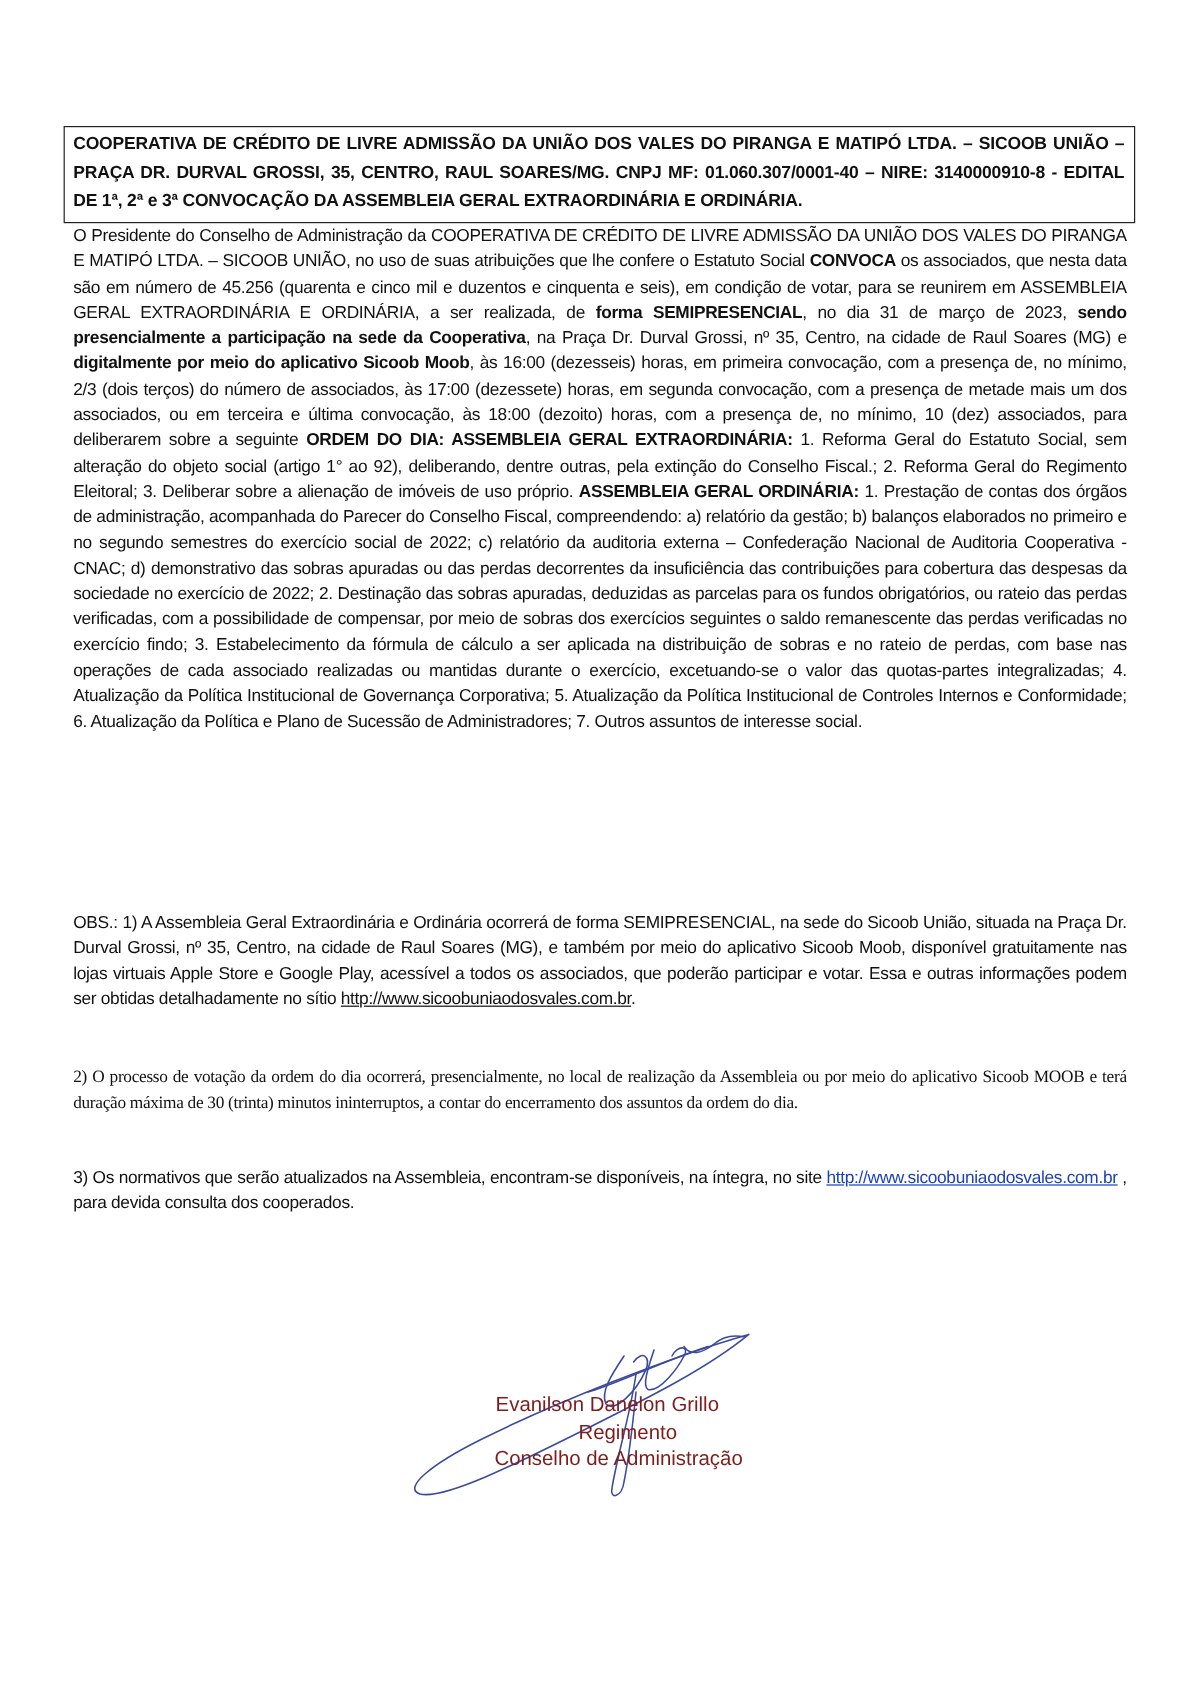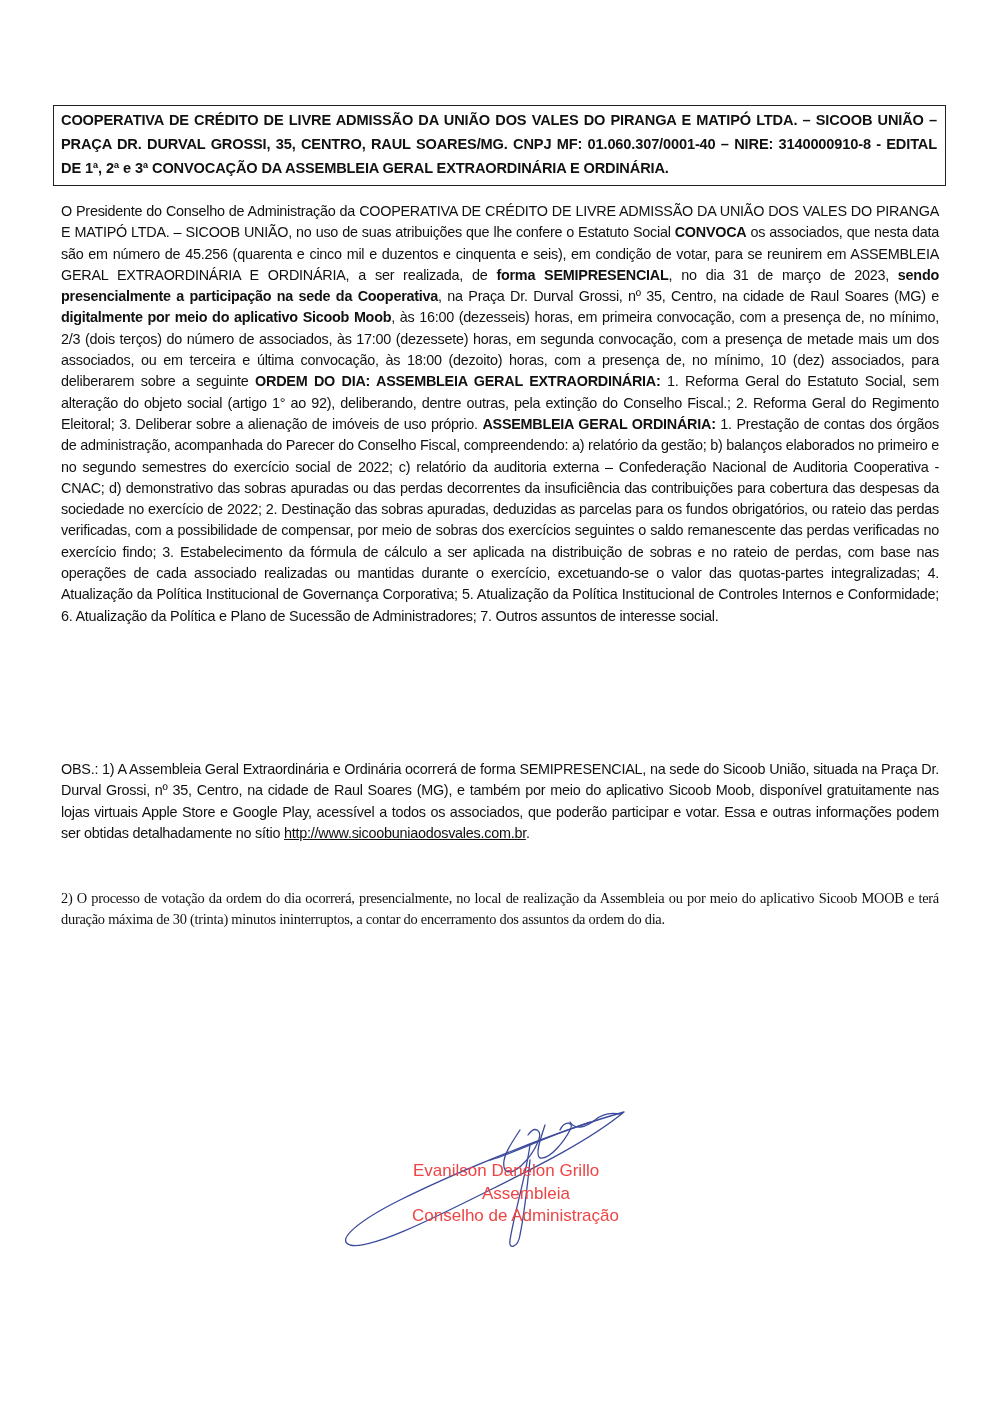--- a/index.html
+++ b/index.html
@@ -15,66 +15,67 @@
       font-weight: bold; font-size: 14.6px; line-height: 24.2px;
       text-align: justify; text-align-last: left;
       letter-spacing: -0.15px;
       margin-top: 28px;
     }
     .para {
       position: absolute; left: 61px; width: 878px;
       text-align: justify; letter-spacing: -0.25px;
     }
     .para.last-left { text-align-last: left; }
-    #p-main { top: 201px; }
+    #p-main { top: 187px; }
     #p-obs1 { top: 759px; }
     #p-obs2 { top: 888px; font-family: Liberation Serif, serif; }
     #p-obs3 { top: 972px; }
     #p-closing { top: 1034px; }
     b { font-weight: bold; }
     .url-plain { text-decoration: underline; color: #111; }
     .url-link { text-decoration: underline; color: #1a3fbf; }
     .signature {
       position: absolute; left: 340px; top: 1100px; width: 340px; height: 160px;
     }
     .sig-svg { position: absolute; left: 0; top: 0; }
     .sig-text {
       position: absolute; font-family: "Liberation Sans", sans-serif;
-      color: #ef4444; font-size: 17px; line-height: 21px;
+      color: #7f1d1d; font-size: 17px; line-height: 21px;
     }
     .sig-name { left: 73px; top: 60px; }
     .sig-role { left: 142px; top: 83px; }
     .sig-org { left: 72px; top: 105px; text-align: right; }
   </style>
 </head>
 <body>
 
 <div class="page">
 
   <div class="header-box">
     <span>COOPERATIVA DE CRÉDITO DE LIVRE ADMISSÃO DA UNIÃO DOS VALES DO PIRANGA E MATIPÓ LTDA. – SICOOB UNIÃO – PRAÇA DR. DURVAL GROSSI, 35, CENTRO, RAUL SOARES/MG. CNPJ MF: 01.060.307/0001-40 – NIRE: 3140000910-8 - EDITAL DE 1ª, 2ª e 3ª CONVOCAÇÃO DA ASSEMBLEIA GERAL EXTRAORDINÁRIA E ORDINÁRIA.</span>
   </div>
 
   <div class="para" id="p-main"><span>O Presidente do Conselho de Administração da COOPERATIVA DE CRÉDITO DE LIVRE ADMISSÃO DA UNIÃO DOS VALES DO PIRANGA E MATIPÓ LTDA. – SICOOB UNIÃO, no uso de suas atribuições que lhe confere o Estatuto Social </span><b>CONVOCA</b><span> os associados, que nesta data são em número de 45.256 (quarenta e cinco mil e duzentos e cinquenta e seis), em condição de votar, para se reunirem em ASSEMBLEIA GERAL EXTRAORDINÁRIA E ORDINÁRIA, a ser realizada, de </span><b>forma SEMIPRESENCIAL</b><span>, no dia 31 de março de 2023, </span><b>sendo presencialmente a participação na sede da Cooperativa</b><span>, na Praça Dr. Durval Grossi, nº 35, Centro, na cidade de Raul Soares (MG) e </span><b>digitalmente por meio do aplicativo Sicoob Moob</b><span>, às 16:00 (dezesseis) horas, em primeira convocação, com a presença de, no mínimo, 2/3 (dois terços) do número de associados, às 17:00 (dezessete) horas, em segunda convocação, com a presença de metade mais um dos associados, ou em terceira e última convocação, às 18:00 (dezoito) horas, com a presença de, no mínimo, 10 (dez) associados, para deliberarem sobre a seguinte </span><b>ORDEM DO DIA: ASSEMBLEIA GERAL EXTRAORDINÁRIA:</b><span> 1. Reforma Geral do Estatuto Social, sem alteração do objeto social (artigo 1° ao 92), deliberando, dentre outras, pela extinção do Conselho Fiscal.; 2. Reforma Geral do Regimento Eleitoral; 3. Deliberar sobre a alienação de imóveis de uso próprio. </span><b>ASSEMBLEIA GERAL ORDINÁRIA:</b><span> 1. Prestação de contas dos órgãos de administração, acompanhada do Parecer do Conselho Fiscal, compreendendo: a) relatório da gestão; b) balanços elaborados no primeiro e no segundo semestres do exercício social de 2022; c) relatório da auditoria externa – Confederação Nacional de Auditoria Cooperativa - CNAC; d) demonstrativo das sobras apuradas ou das perdas decorrentes da insuficiência das contribuições para cobertura das despesas da sociedade no exercício de 2022; 2. Destinação das sobras apuradas, deduzidas as parcelas para os fundos obrigatórios, ou rateio das perdas verificadas, com a possibilidade de compensar, por meio de sobras dos exercícios seguintes o saldo remanescente das perdas verificadas no exercício findo; 3. Estabelecimento da fórmula de cálculo a ser aplicada na distribuição de sobras e no rateio de perdas, com base nas operações de cada associado realizadas ou mantidas durante o exercício, excetuando-se o valor das quotas-partes integralizadas; 4. Atualização da Política Institucional de Governança Corporativa; 5. Atualização da Política Institucional de Controles Internos e Conformidade; 6. Atualização da Política e Plano de Sucessão de Administradores; 7. Outros assuntos de interesse social.</span></div>
 
   <div class="para" id="p-obs1"><span>OBS.: 1) A Assembleia Geral Extraordinária e Ordinária ocorrerá de forma SEMIPRESENCIAL, na sede do Sicoob União, situada na Praça Dr. Durval Grossi, nº 35, Centro, na cidade de Raul Soares (MG), e também por meio do aplicativo Sicoob Moob, disponível gratuitamente nas lojas virtuais Apple Store e Google Play, acessível a todos os associados, que poderão participar e votar. Essa e outras informações podem ser obtidas detalhadamente no sítio </span><span class="url-plain">http://www.sicoobuniaodosvales.com.br</span><span>.</span></div>
 
   <div class="para last-left" id="p-obs2"><span>2) O processo de votação da ordem do dia ocorrerá, presencialmente, no local de realização da Assembleia ou por meio do aplicativo Sicoob MOOB e terá duração máxima de 30 (trinta) minutos ininterruptos, a contar do encerramento dos assuntos da ordem do dia.</span></div>
 
+  <div class="para last-left" id="p-obs3"><span>3) Os normativos que serão atualizados na Assembleia, encontram-se disponíveis, na íntegra, no site </span><a class="url-link">http://www.sicoobuniaodosvales.com.br</a><span> , para devida consulta dos cooperados.</span></div>
 
 
   <div class="signature">
     <svg class="sig-svg" width="340" height="160" viewBox="0 0 340 160">
       <g fill="none" stroke="#3b4a9c" stroke-width="1.3" stroke-linecap="round">
         <path d="M284 12 C220 30 120 70 60 100 C20 120 -5 140 10 145 C30 150 90 120 150 90 C200 65 250 40 284 12"></path>
         <path d="M180 30 C170 45 160 60 165 70 C172 78 190 60 198 42 C203 30 195 25 188 35"></path>
         <path d="M205 25 C200 40 195 55 200 58 C210 60 225 40 230 30 C235 22 225 20 220 30"></path>
         <path d="M230 22 C235 30 245 28 255 20 C262 14 270 12 280 14"></path>
         <path d="M190 45 C185 80 175 110 170 140 C168 150 178 148 180 135 C185 110 188 80 190 60"></path>
         <path d="M150 60 C170 55 210 35 250 22"></path>
       </g>
     </svg>
     <span class="sig-text sig-name">Evanilson Danelon Grillo</span>
-    <span class="sig-text sig-role">Assembleia</span>
+    <span class="sig-text sig-role">Regimento</span>
     <span class="sig-text sig-org">Conselho de Administração</span>
   </div>
 
 </div>
 
 </body></html>

